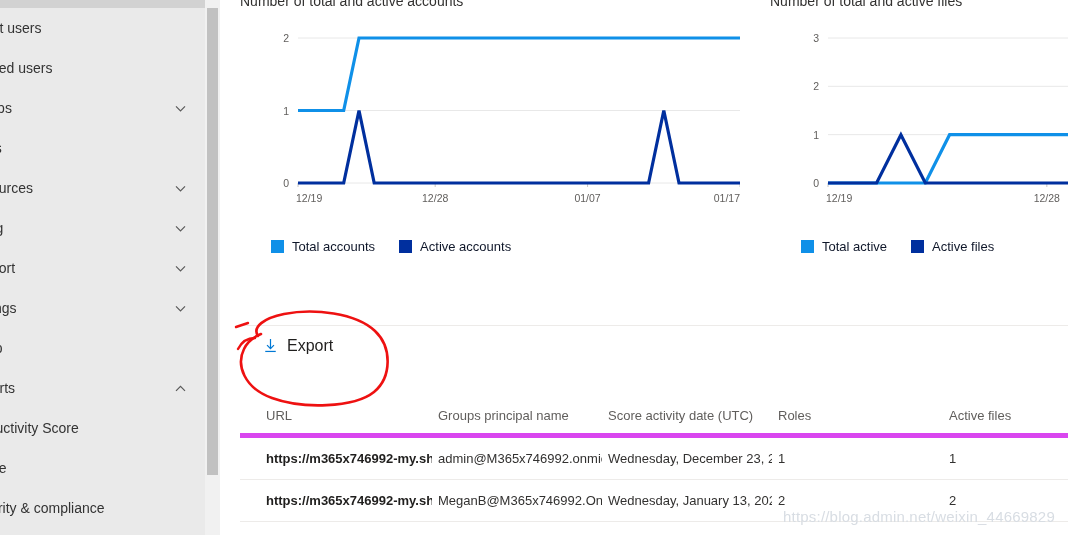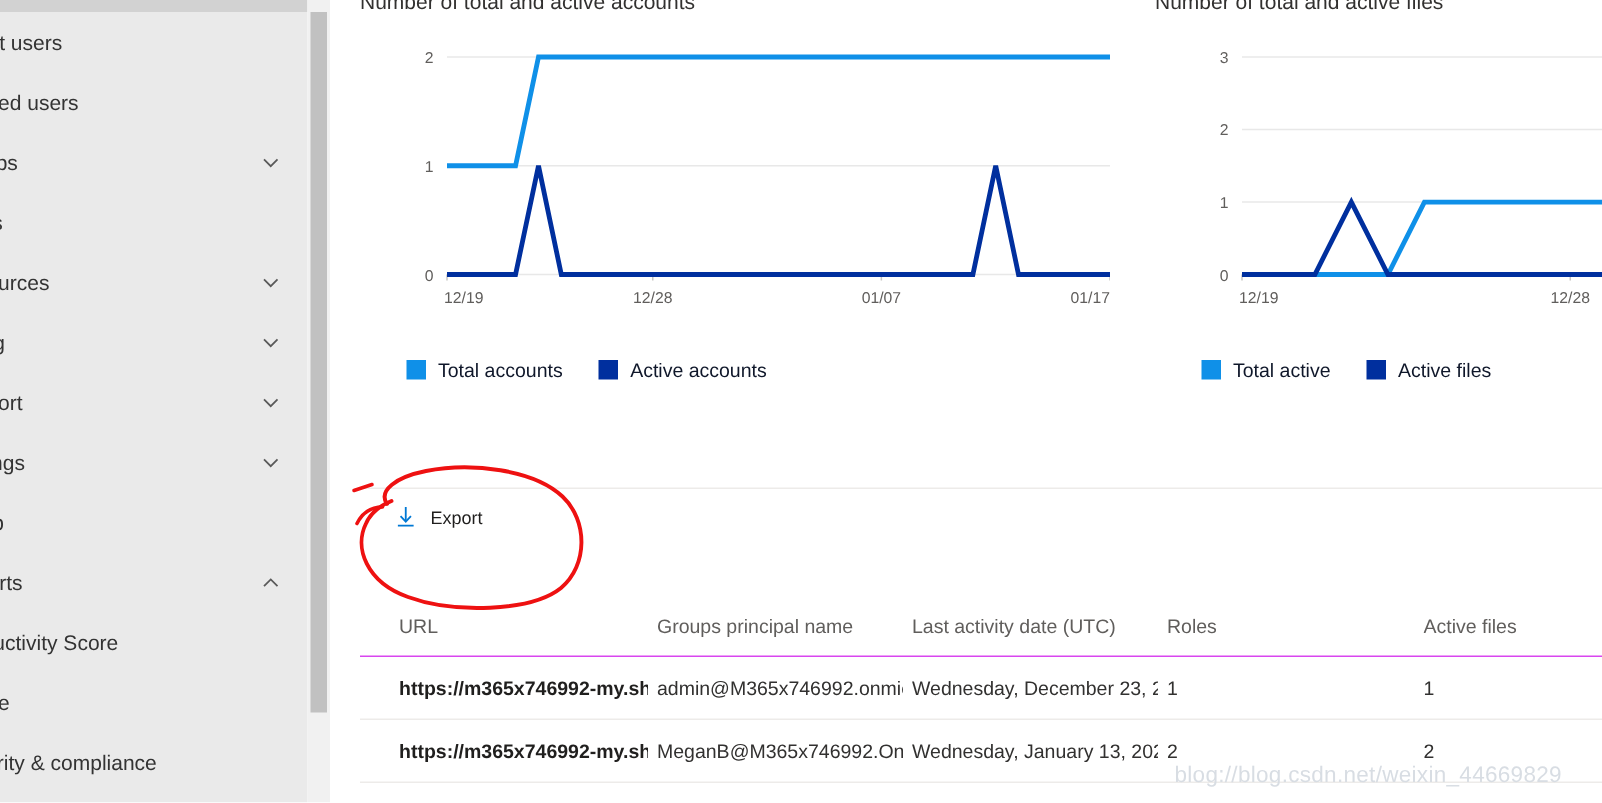--- a/index.html
+++ b/index.html
@@ -92,29 +92,29 @@
   #divider {
     position: absolute; left: 19px; top: 325px;
     width: 828px; height: 1px; background: #edebe9;
   }
   #export-btn {
     position: absolute; left: 42px; top: 337px;
     display: flex; align-items: center; gap: 9px;
     cursor: pointer;
   }
   #export-icon { width: 15px; height: 16px; display: block; }
-  #export-label { font-size: 12px; color: #201f1e; white-space: nowrap; }
+  #export-label { font-size: 16px; color: #201f1e; white-space: nowrap; }
 
   #data-table {
     position: absolute; left: 19px; top: 398px;
     width: 828px;
   }
   .thead-row {
     position: relative; height: 40px;
-    border-bottom: 1px solid #d946ef;
+    border-bottom: 5px solid #d946ef;
   }
   .tbody-row {
     position: relative; height: 42px;
     border-bottom: 1px solid #edebe9;
     overflow: hidden;
   }
   .cell {
     position: absolute; top: 0;
     height: 100%;
     display: flex; align-items: center;
@@ -310,21 +310,21 @@
         <path d="M4.3 7.6 L8 11.4 L11.7 7.6" stroke="#0078d4" stroke-width="1.3" fill="none"></path>
         <path d="M2.4 14.3 L13.6 14.3" stroke="#0078d4" stroke-width="1.3" fill="none"></path>
       </svg>
       <span id="export-label">Export</span>
     </div>
 
     <div id="data-table">
       <div class="thead-row" id="thead">
           <div class="cell th c-url">URL</div>
           <div class="cell th c-owner">Groups principal name</div>
-          <div class="cell th c-date">Last activity date (UTC)</div>
+          <div class="cell th c-date">Score activity date (UTC)</div>
           <div class="cell th c-files">Roles</div>
           <div class="cell th c-active">Active files</div>
         </div>
       <div id="tbody">
           <div class="tbody-row">
             <div class="cell td c-url url">https://m365x746992-my.sha</div>
             <div class="cell td c-owner">admin@M365x746992.onmicr</div>
             <div class="cell td c-date">Wednesday, December 23, 20.</div>
             <div class="cell td c-files">1</div>
             <div class="cell td c-active">1</div>
@@ -344,15 +344,15 @@
   <div id="annotation">
     <svg width="180" height="110" viewBox="0 0 180 110">
       <path d="M30 31 C 24 22, 36 13, 56 9 C 86 3, 128 8, 147 26
                C 164 42, 164 72, 146 87 C 126 103, 74 104, 44 93
                C 16 83, 8 60, 16 44 C 20 35, 28 31, 33 29" fill="none" stroke="#ee1111" stroke-width="2.6" stroke-linecap="round"></path>
       <path d="M8 22 L 20 18" fill="none" stroke="#ee1111" stroke-width="2.4" stroke-linecap="round"></path>
       <path d="M10 44 C 14 36, 20 33, 27 33" fill="none" stroke="#ee1111" stroke-width="2.4" stroke-linecap="round"></path>
     </svg>
   </div>
 
-  <div id="watermark">blog://blog.csdn.net/weixin_44669829</div>
+  <div id="watermark">https://blog.admin.net/weixin_44669829</div>
 
 </div>
 
 </body></html>

